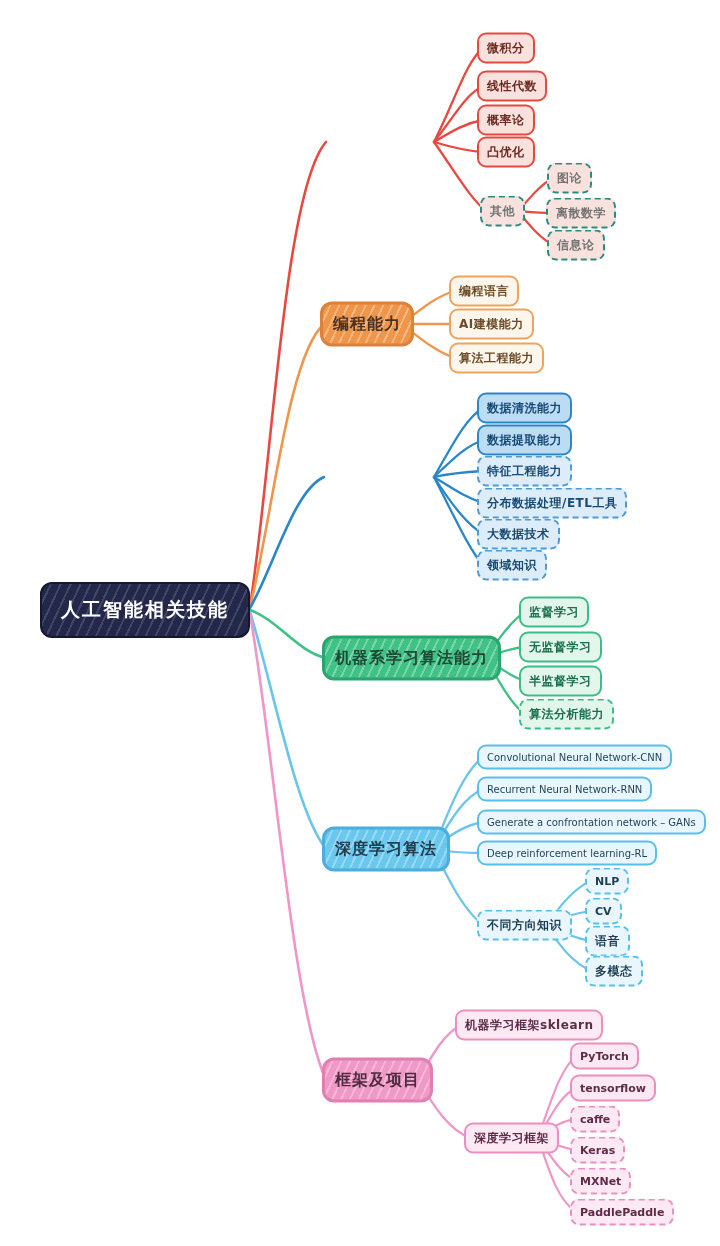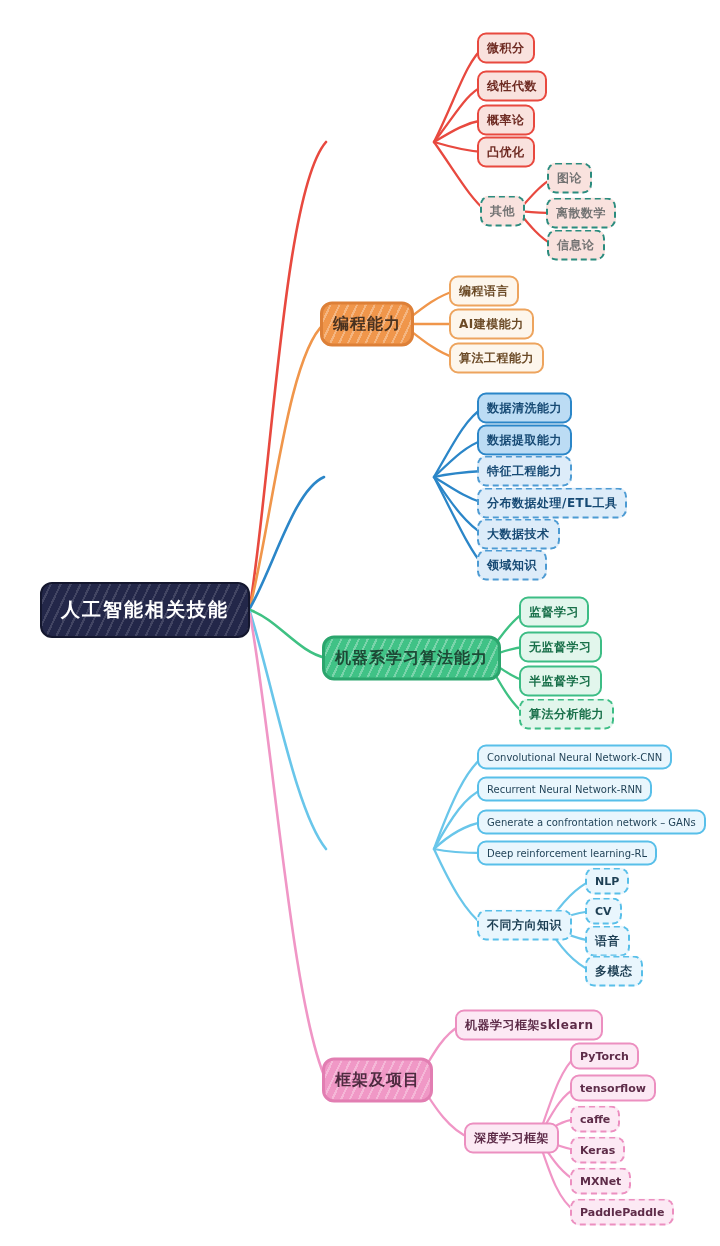--- a/index.html
+++ b/index.html
@@ -132,20 +132,21 @@
   <div class="node child c-blue-dash dashed" style="left:477px;top:503px">分布数据处理/ETL工具</div>
   <div class="node child c-blue-dash dashed" style="left:477px;top:534px">大数据技术</div>
   <div class="node child c-blue-dash dashed" style="left:477px;top:565px">领域知识</div>
 
   <div class="node main m-green" style="left:322px;top:658px">机器系学习算法能力</div>
   <div class="node child c-green" style="left:519px;top:612px">监督学习</div>
   <div class="node child c-green" style="left:519px;top:647px">无监督学习</div>
   <div class="node child c-green" style="left:519px;top:681px">半监督学习</div>
   <div class="node child c-green dashed" style="left:519px;top:714px">算法分析能力</div>
 
+  <div class="node main m-cyan" style="left:322px;top:849px">深度学习算法</div>
   <div class="node child c-cyan en-long" style="left:477px;top:757px">Convolutional Neural Network-CNN</div>
   <div class="node child c-cyan en-long" style="left:477px;top:789px">Recurrent Neural Network-RNN</div>
   <div class="node child c-cyan en-long" style="left:477px;top:822px">Generate a confrontation network – GANs</div>
   <div class="node child c-cyan en-long" style="left:477px;top:853px">Deep reinforcement learning-RL</div>
   <div class="node child c-cyan dashed" style="left:477px;top:925px">不同方向知识</div>
   <div class="node child c-cyan dashed en-short" style="left:585px;top:881px">NLP</div>
   <div class="node child c-cyan dashed en-short" style="left:585px;top:911px">CV</div>
   <div class="node child c-cyan dashed" style="left:585px;top:941px">语音</div>
   <div class="node child c-cyan dashed" style="left:585px;top:971px">多模态</div>
 

